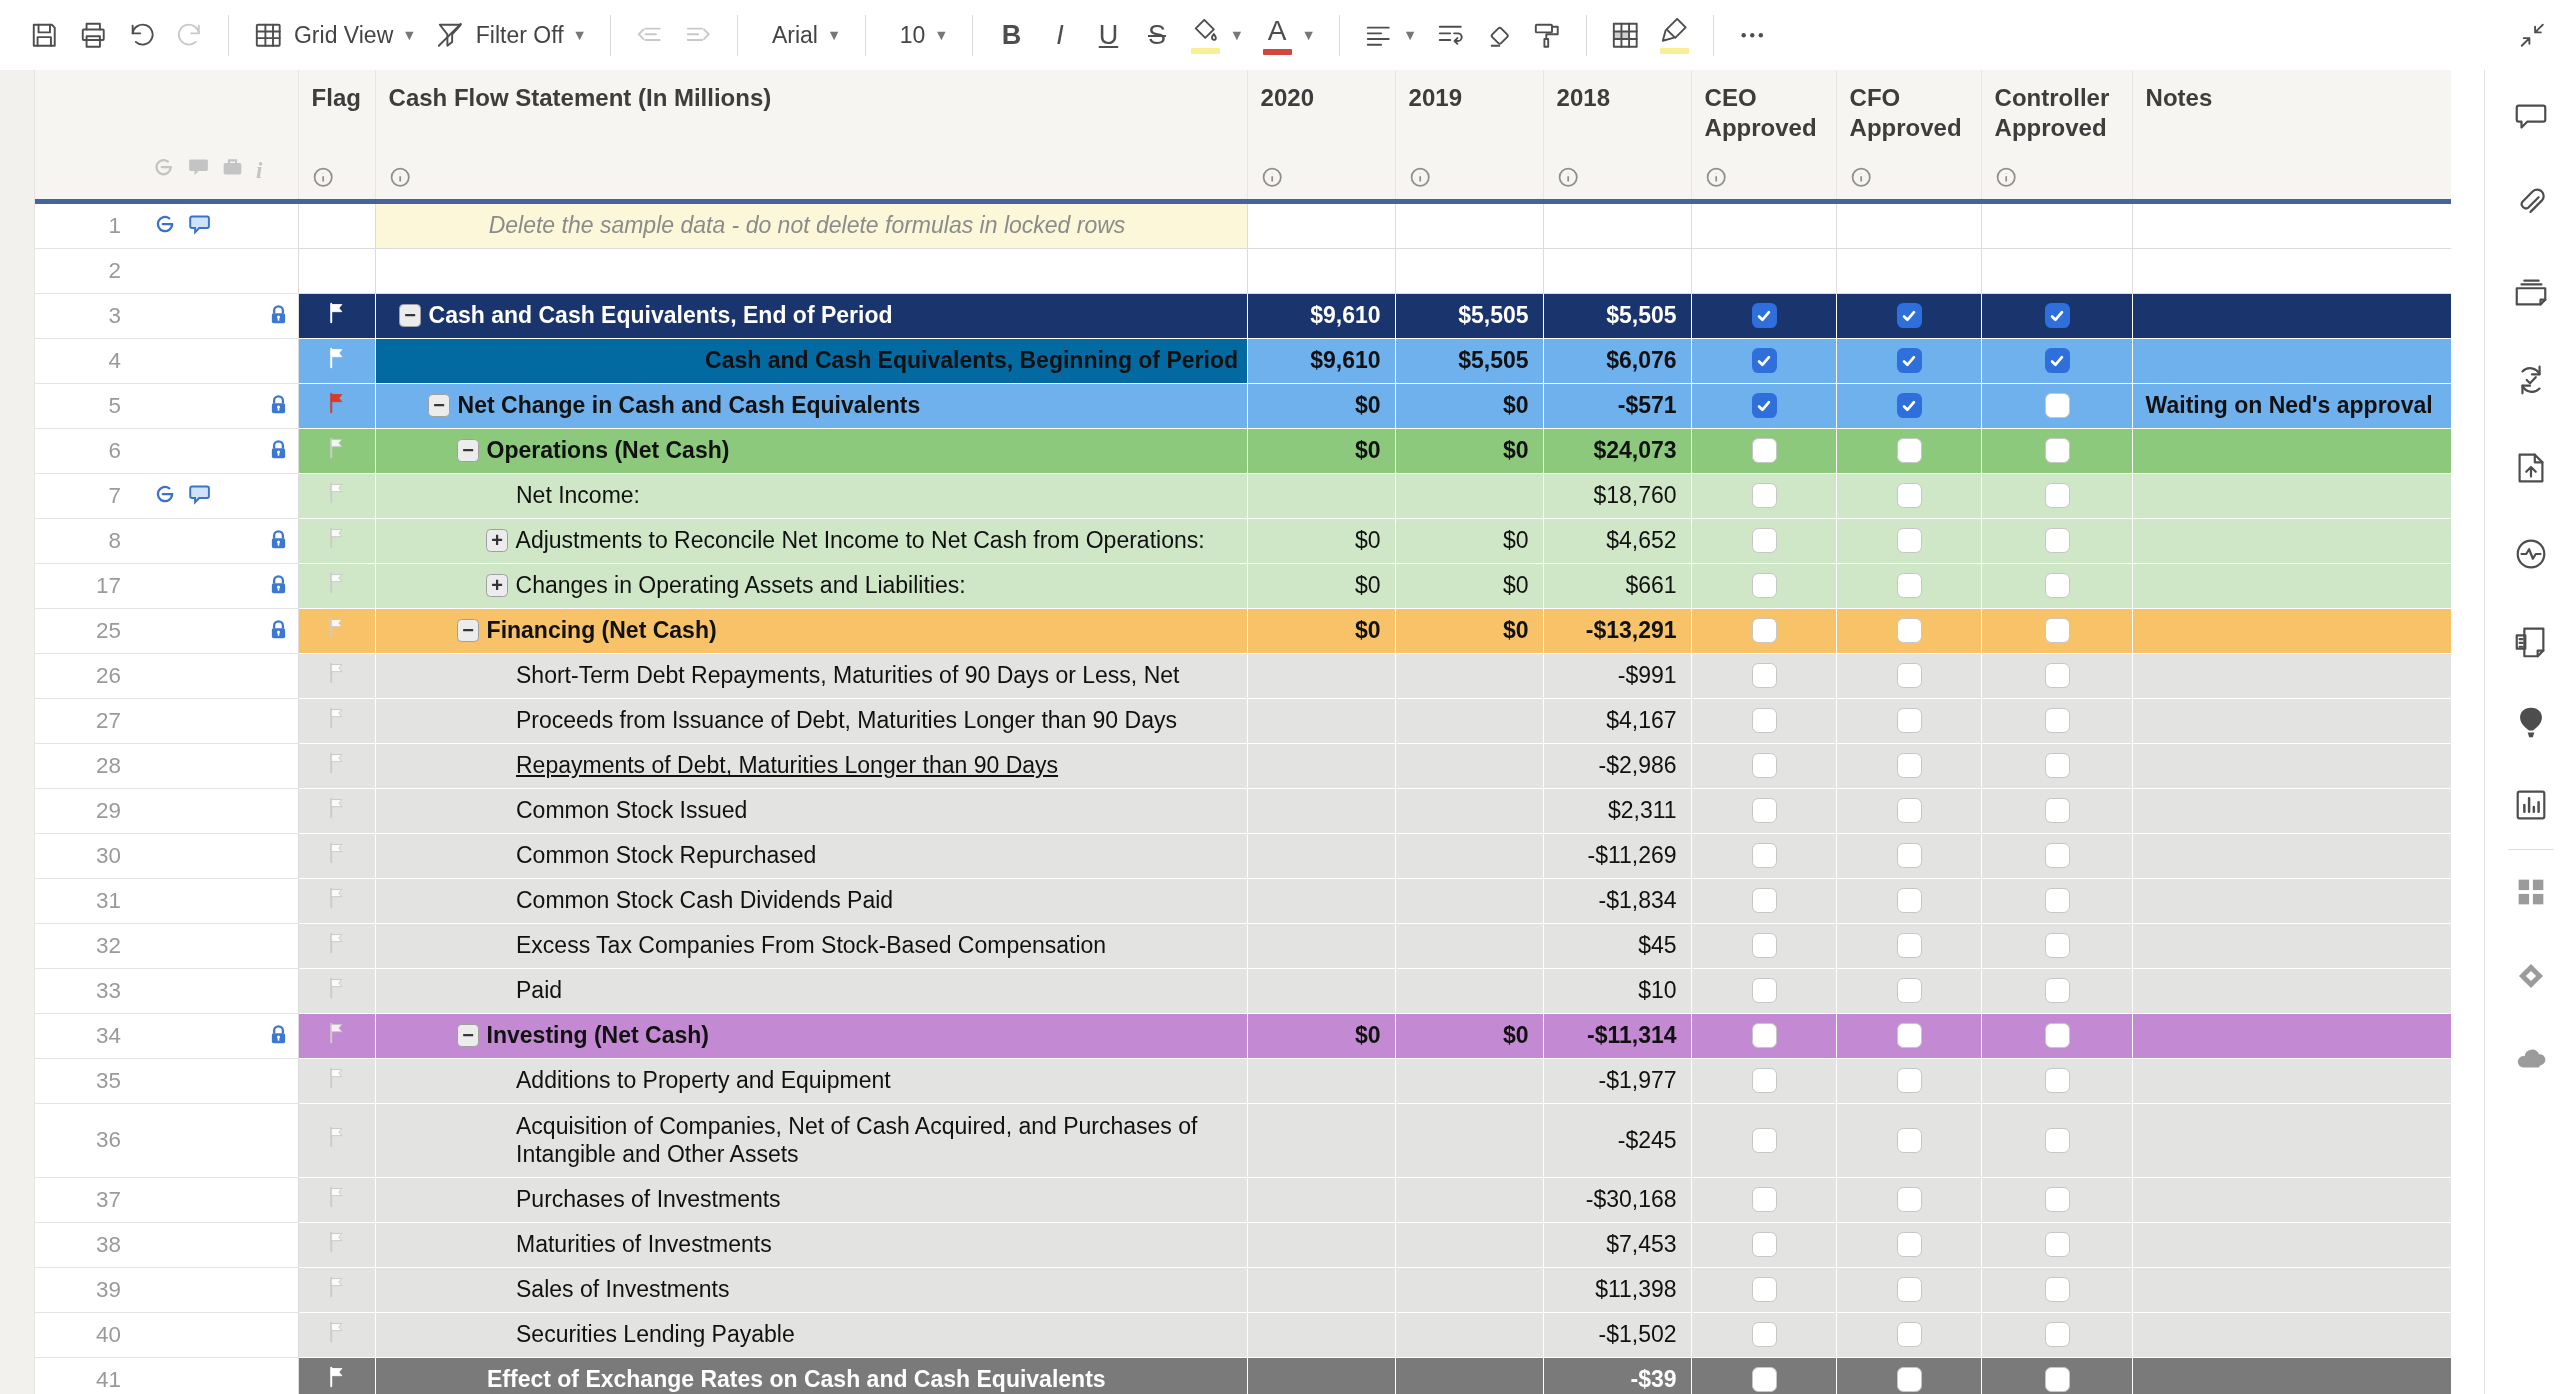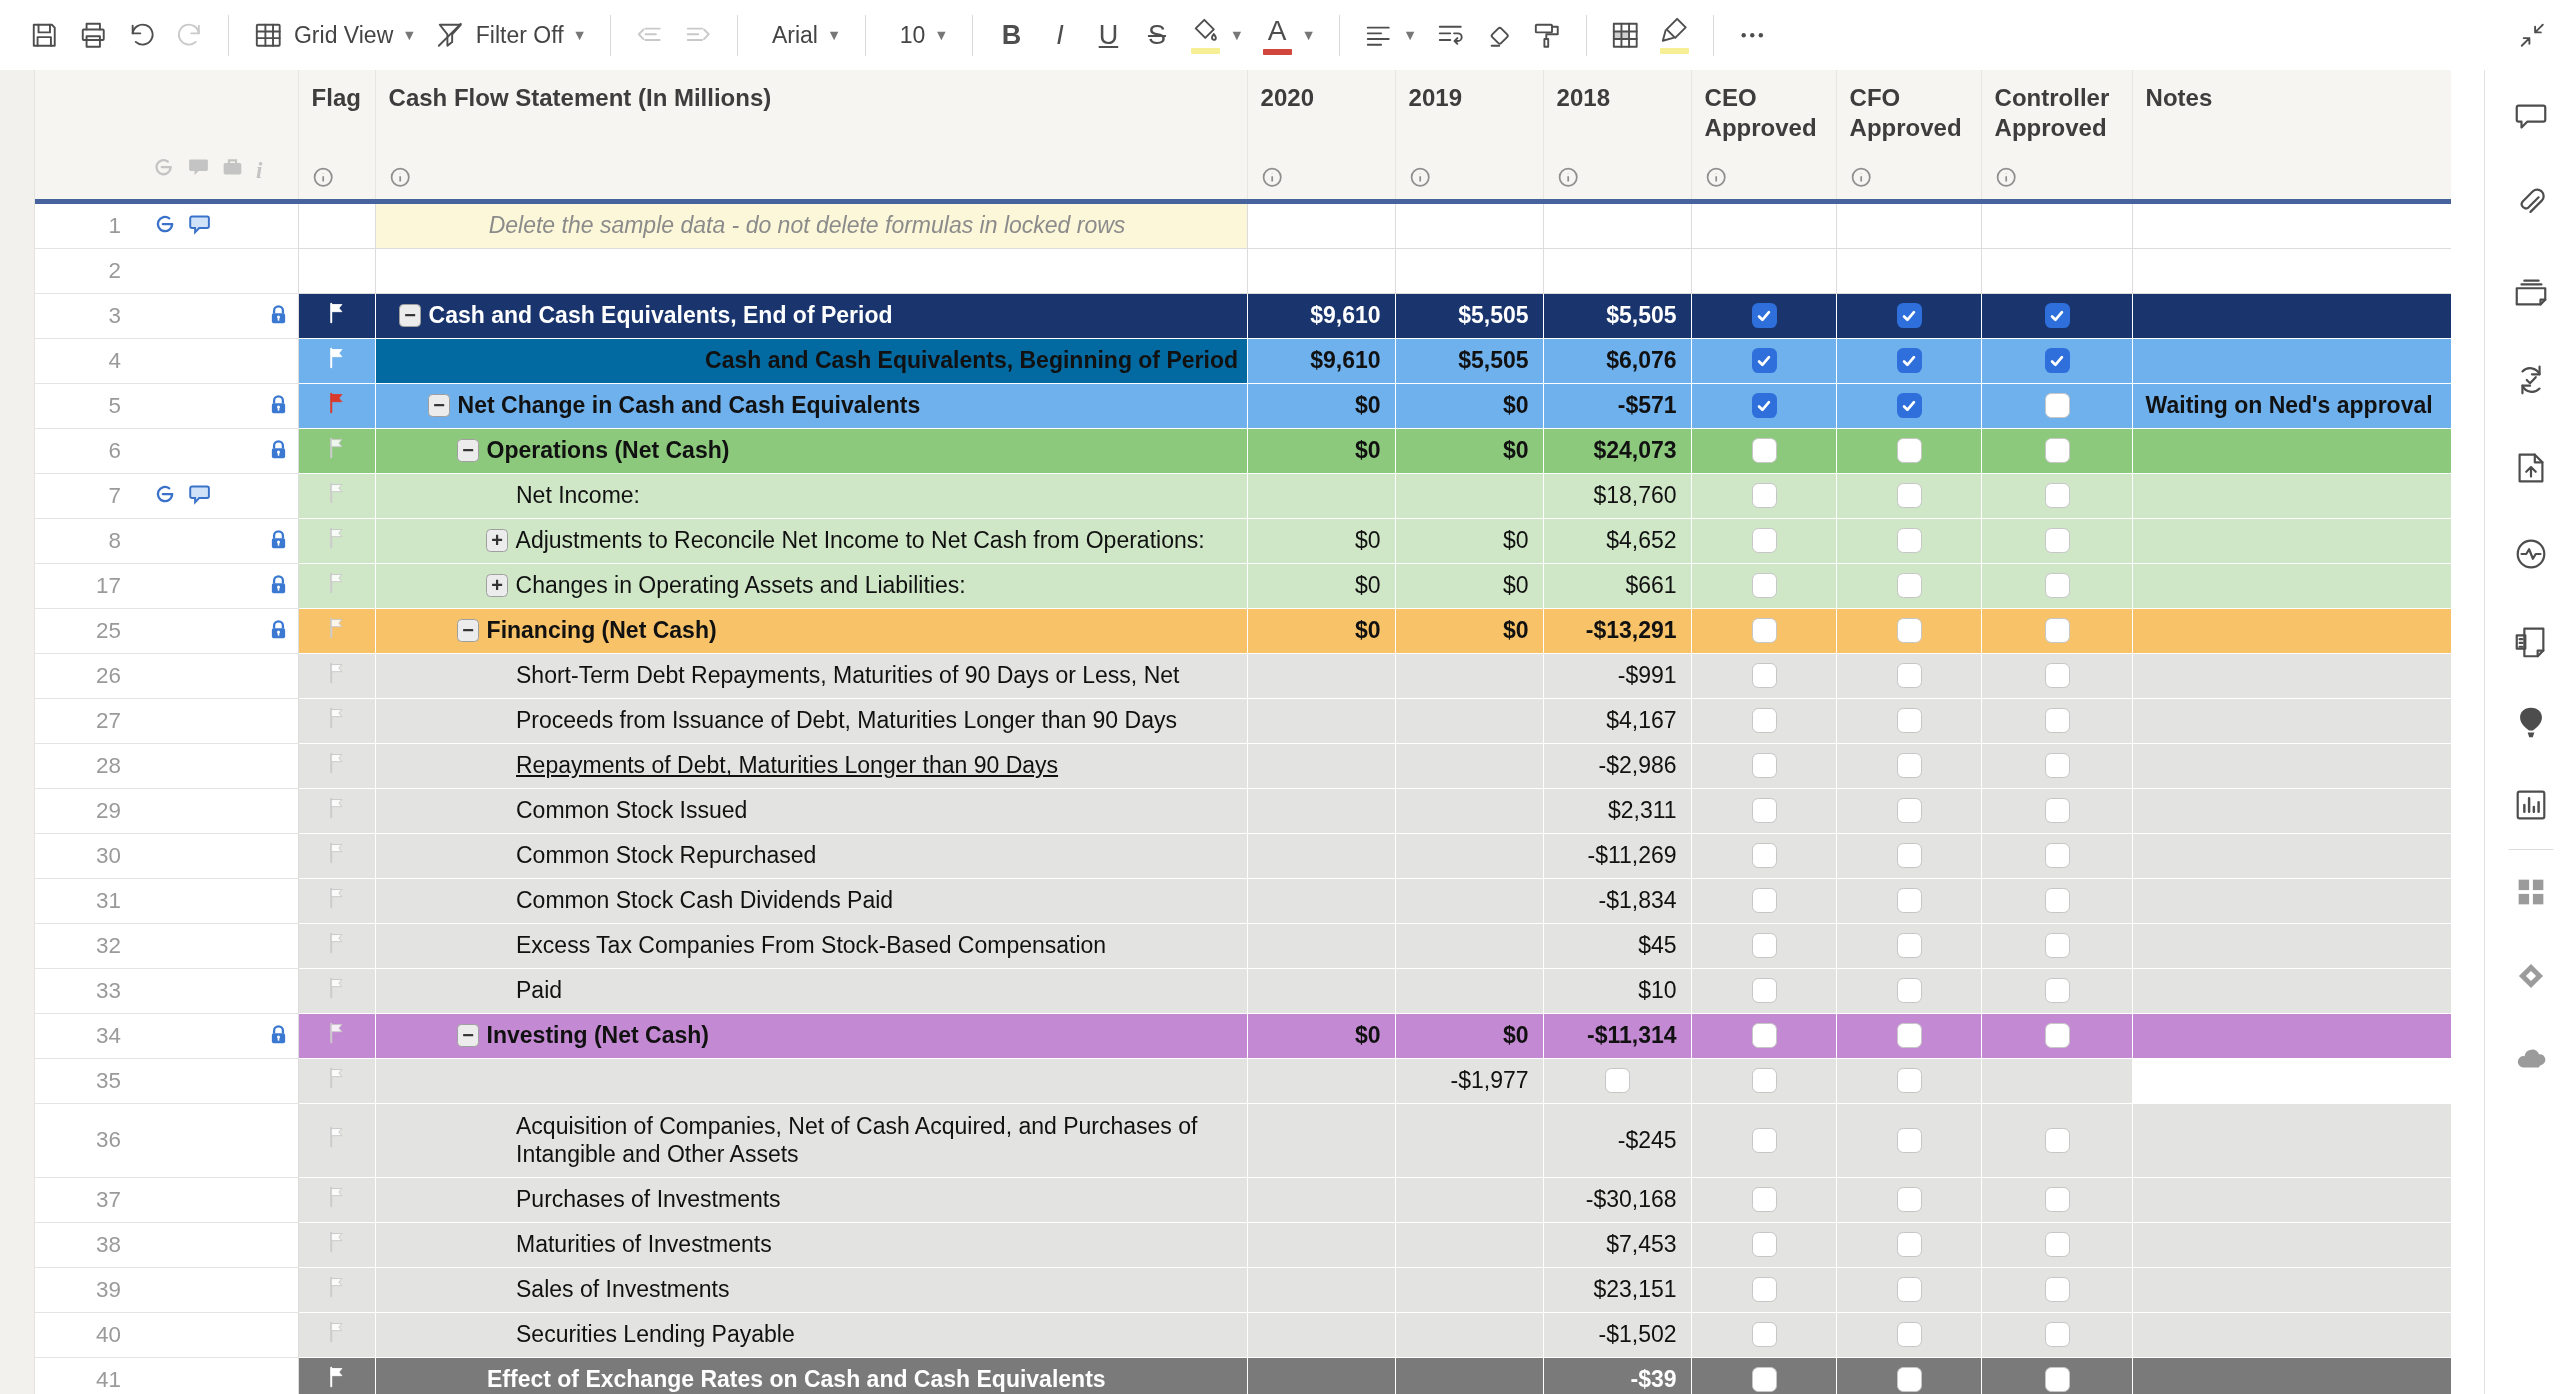--- a/index.html
+++ b/index.html
@@ -921,20 +921,24 @@
         <div class="row">
           <div class="gutter">
             <div class="rownum">35</div>
           </div>
           <div class="cell flagc" style="background: rgb(227, 227, 226);">
             <span class="flag-icon"><svg viewBox="0 0 27 27">
                 <path d="M7 3v21" stroke="#cccccc" stroke-width="2.2" stroke-linecap="round"></path>
                 <path d="M7 4h12l-3.4 4 3.4 4H7z" fill="rgba(255,255,255,0.85)" stroke="#c5c5c5" stroke-width="1"></path>
               </svg></span>
           </div>
+          <div class="cell primary" style="background: rgb(227, 227, 226); padding-left: 110px;">
+            <span class="exp-spacer"></span>
+            <span class="lbl">Additions to Property and Equipment</span>
+          </div>
           <div class="cell val" style="background: rgb(227, 227, 226);"></div>
           <div class="cell val" style="background: rgb(227, 227, 226);"></div>
           <div class="cell val" style="background: rgb(227, 227, 226);">-$1,977</div>
           <div class="cell chk" style="background: rgb(227, 227, 226);">
             <span class="checkbox off"></span>
           </div>
           <div class="cell chk" style="background: rgb(227, 227, 226);">
             <span class="checkbox off"></span>
           </div>
           <div class="cell chk" style="background: rgb(227, 227, 226);">
@@ -1035,21 +1039,21 @@
                 <path d="M7 3v21" stroke="#cccccc" stroke-width="2.2" stroke-linecap="round"></path>
                 <path d="M7 4h12l-3.4 4 3.4 4H7z" fill="rgba(255,255,255,0.85)" stroke="#c5c5c5" stroke-width="1"></path>
               </svg></span>
           </div>
           <div class="cell primary" style="background: rgb(227, 227, 226); padding-left: 110px;">
             <span class="exp-spacer"></span>
             <span class="lbl">Sales of Investments</span>
           </div>
           <div class="cell val" style="background: rgb(227, 227, 226);"></div>
           <div class="cell val" style="background: rgb(227, 227, 226);"></div>
-          <div class="cell val" style="background: rgb(227, 227, 226);">$23,151</div>
+          <div class="cell val" style="background: rgb(227, 227, 226);">$11,398</div>
           <div class="cell chk" style="background: rgb(227, 227, 226);">
             <span class="checkbox off"></span>
           </div>
           <div class="cell chk" style="background: rgb(227, 227, 226);">
             <span class="checkbox off"></span>
           </div>
           <div class="cell chk" style="background: rgb(227, 227, 226);">
             <span class="checkbox off"></span>
           </div>
           <div class="cell notes" style="background: rgb(227, 227, 226);"></div>

